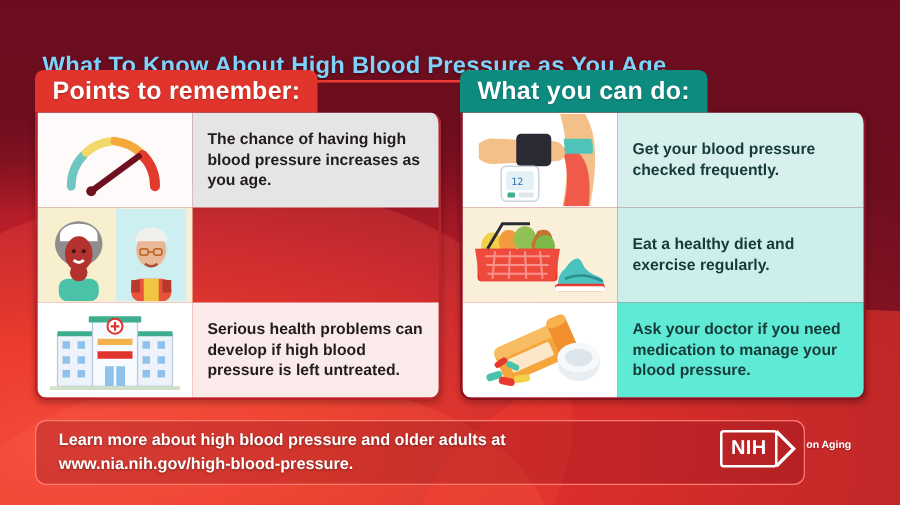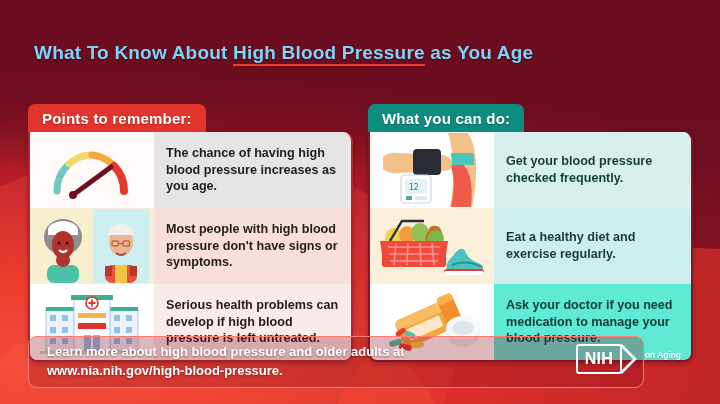--- a/index.html
+++ b/index.html
@@ -29,22 +29,22 @@
     color:#7dd3fc;font-size:19px;font-weight:bold;letter-spacing:.2px;
     text-shadow:0 1px 2px rgba(0,0,0,.45);white-space:nowrap;margin-top:28px;}
   .title .ul{border-bottom:2px solid #ef3b33;padding-bottom:1px;}
 
   
   .panel{position:absolute;top:56px;width:325px;}
   .panel.left{left:28px;}
   .panel.right{left:368px;}
 
   .tab{display:inline-block;padding:6px 14px 5px 14px;border-radius:7px 7px 0 0;
-    color:#fff;font-size:15px;font-weight:bold;letter-spacing:.2px;
-    text-shadow:0 1px 1px rgba(0,0,0,.3);margin-top:48px;}
+    color:#fff;font-size:20px;font-weight:bold;letter-spacing:.2px;
+    text-shadow:0 1px 1px rgba(0,0,0,.3);}
   .tab.red{background:#e0342c;}
   .tab.teal{background:#0d8b7f;}
 
   .card{border-radius:0 9px 9px 9px;overflow:hidden;
         box-shadow:0 2px 5px rgba(0,0,0,.28);}
   .panel.left .card{border:2px solid #b8242c;border-top:none;}
   .panel.right .card{border:2px solid #8d1322;border-top:none;}
 
   .row{display:flex;align-items:stretch;min-height:76px;}
   .icon-cell{width:124px;flex:0 0 124px;display:flex;align-items:center;justify-content:center;}
@@ -134,23 +134,20 @@
             <rect x="82" y="56" width="12" height="18" fill="#f1c442"></rect>
             <ellipse cx="88" cy="33" rx="12" ry="14" fill="#e8b896"></ellipse>
             <path d="M75 26 a13 11 0 0 1 26 0 z" fill="#f2f0ec"></path>
             <rect x="79" y="32" width="6.5" height="5" rx="1.6" fill="none" stroke="#c06a32" stroke-width="1.4"></rect>
             <rect x="90" y="32" width="6.5" height="5" rx="1.6" fill="none" stroke="#c06a32" stroke-width="1.4"></rect>
             <line x1="85.5" y1="34.5" x2="90" y2="34.5" stroke="#c06a32" stroke-width="1.4"></line>
             <path d="M83 44 q5 4 10 0" stroke="#a8513a" stroke-width="2" fill="none"></path>
             <rect x="72" y="57" width="7" height="10" fill="#b8392b"></rect>
             <rect x="97" y="57" width="7" height="10" fill="#b8392b"></rect>
           </svg>
-        </div>
-        <div class="text-cell">
-          <span>Most people with high blood pressure don't have signs or symptoms.</span>
         </div>
       </div>
 
       <div class="row l3">
         <div class="icon-cell">
           <svg width="104" height="66" viewBox="0 0 104 66">
             <rect x="6" y="20" width="28" height="42" fill="#eef3fb" stroke="#b9c9de" stroke-width="1"></rect>
             <rect x="70" y="20" width="28" height="42" fill="#eef3fb" stroke="#b9c9de" stroke-width="1"></rect>
             <rect x="6" y="18" width="28" height="4" fill="#3fae8e"></rect>
             <rect x="70" y="18" width="28" height="4" fill="#3fae8e"></rect>

